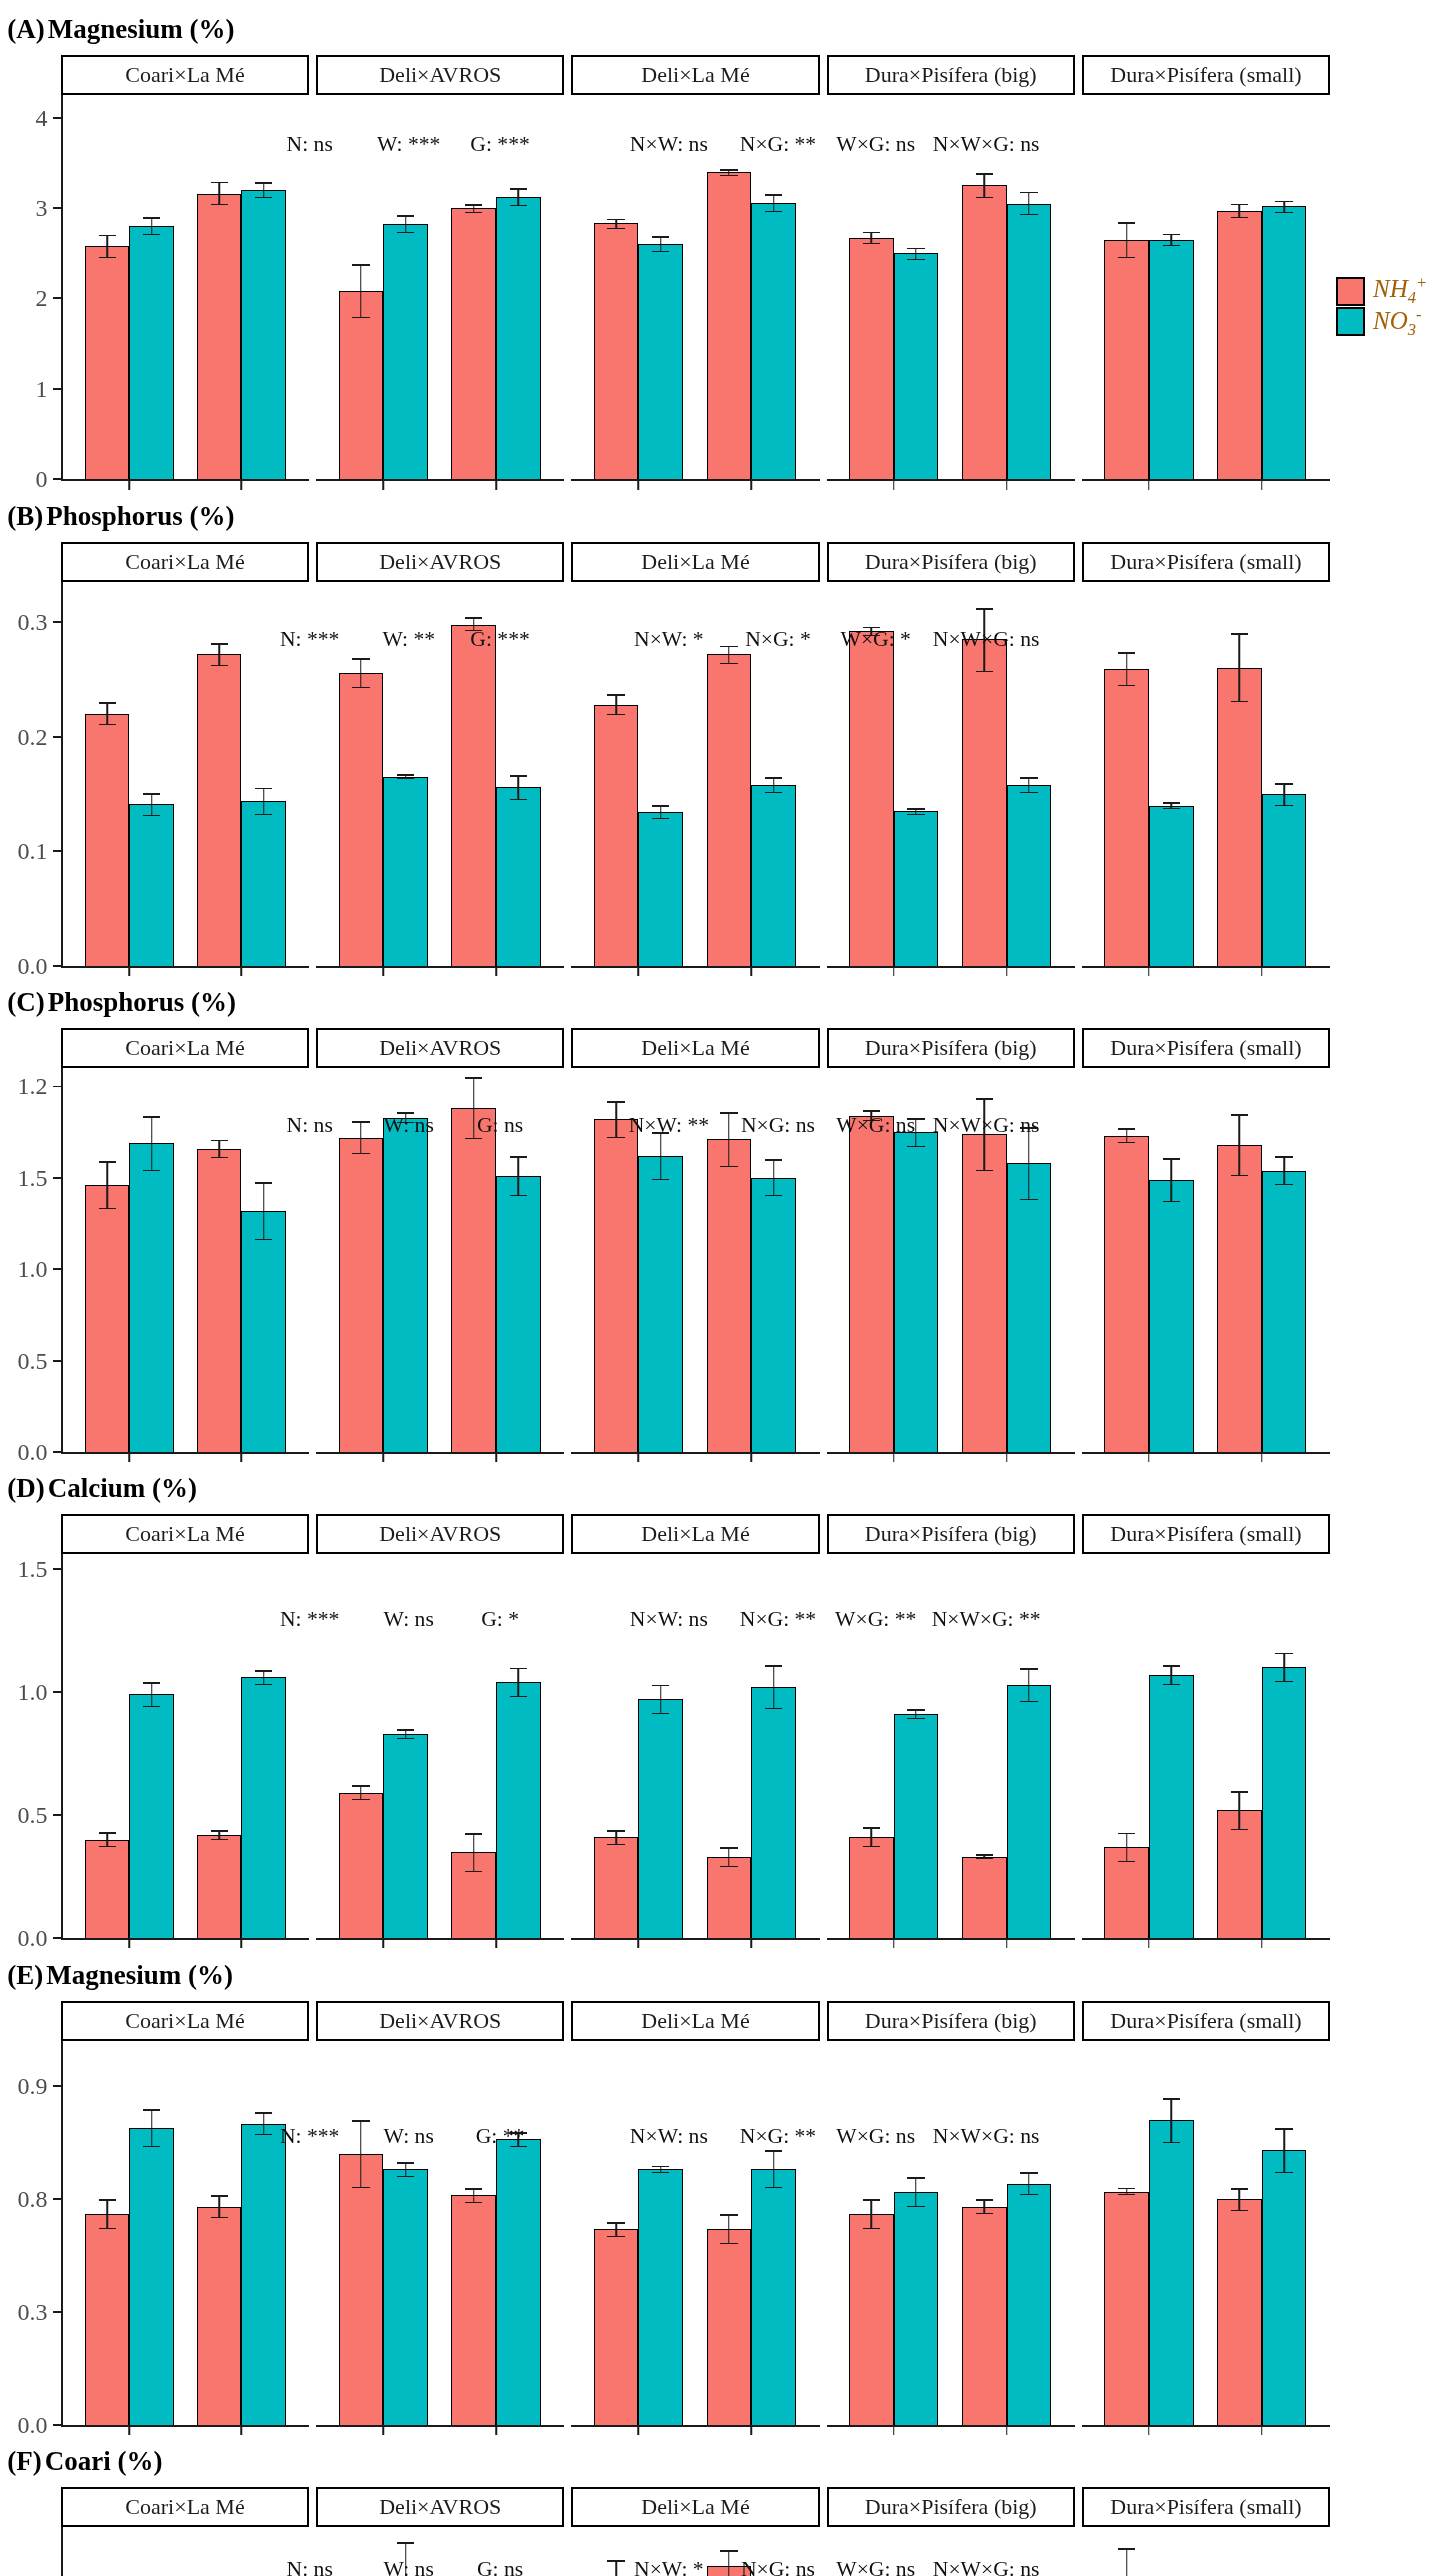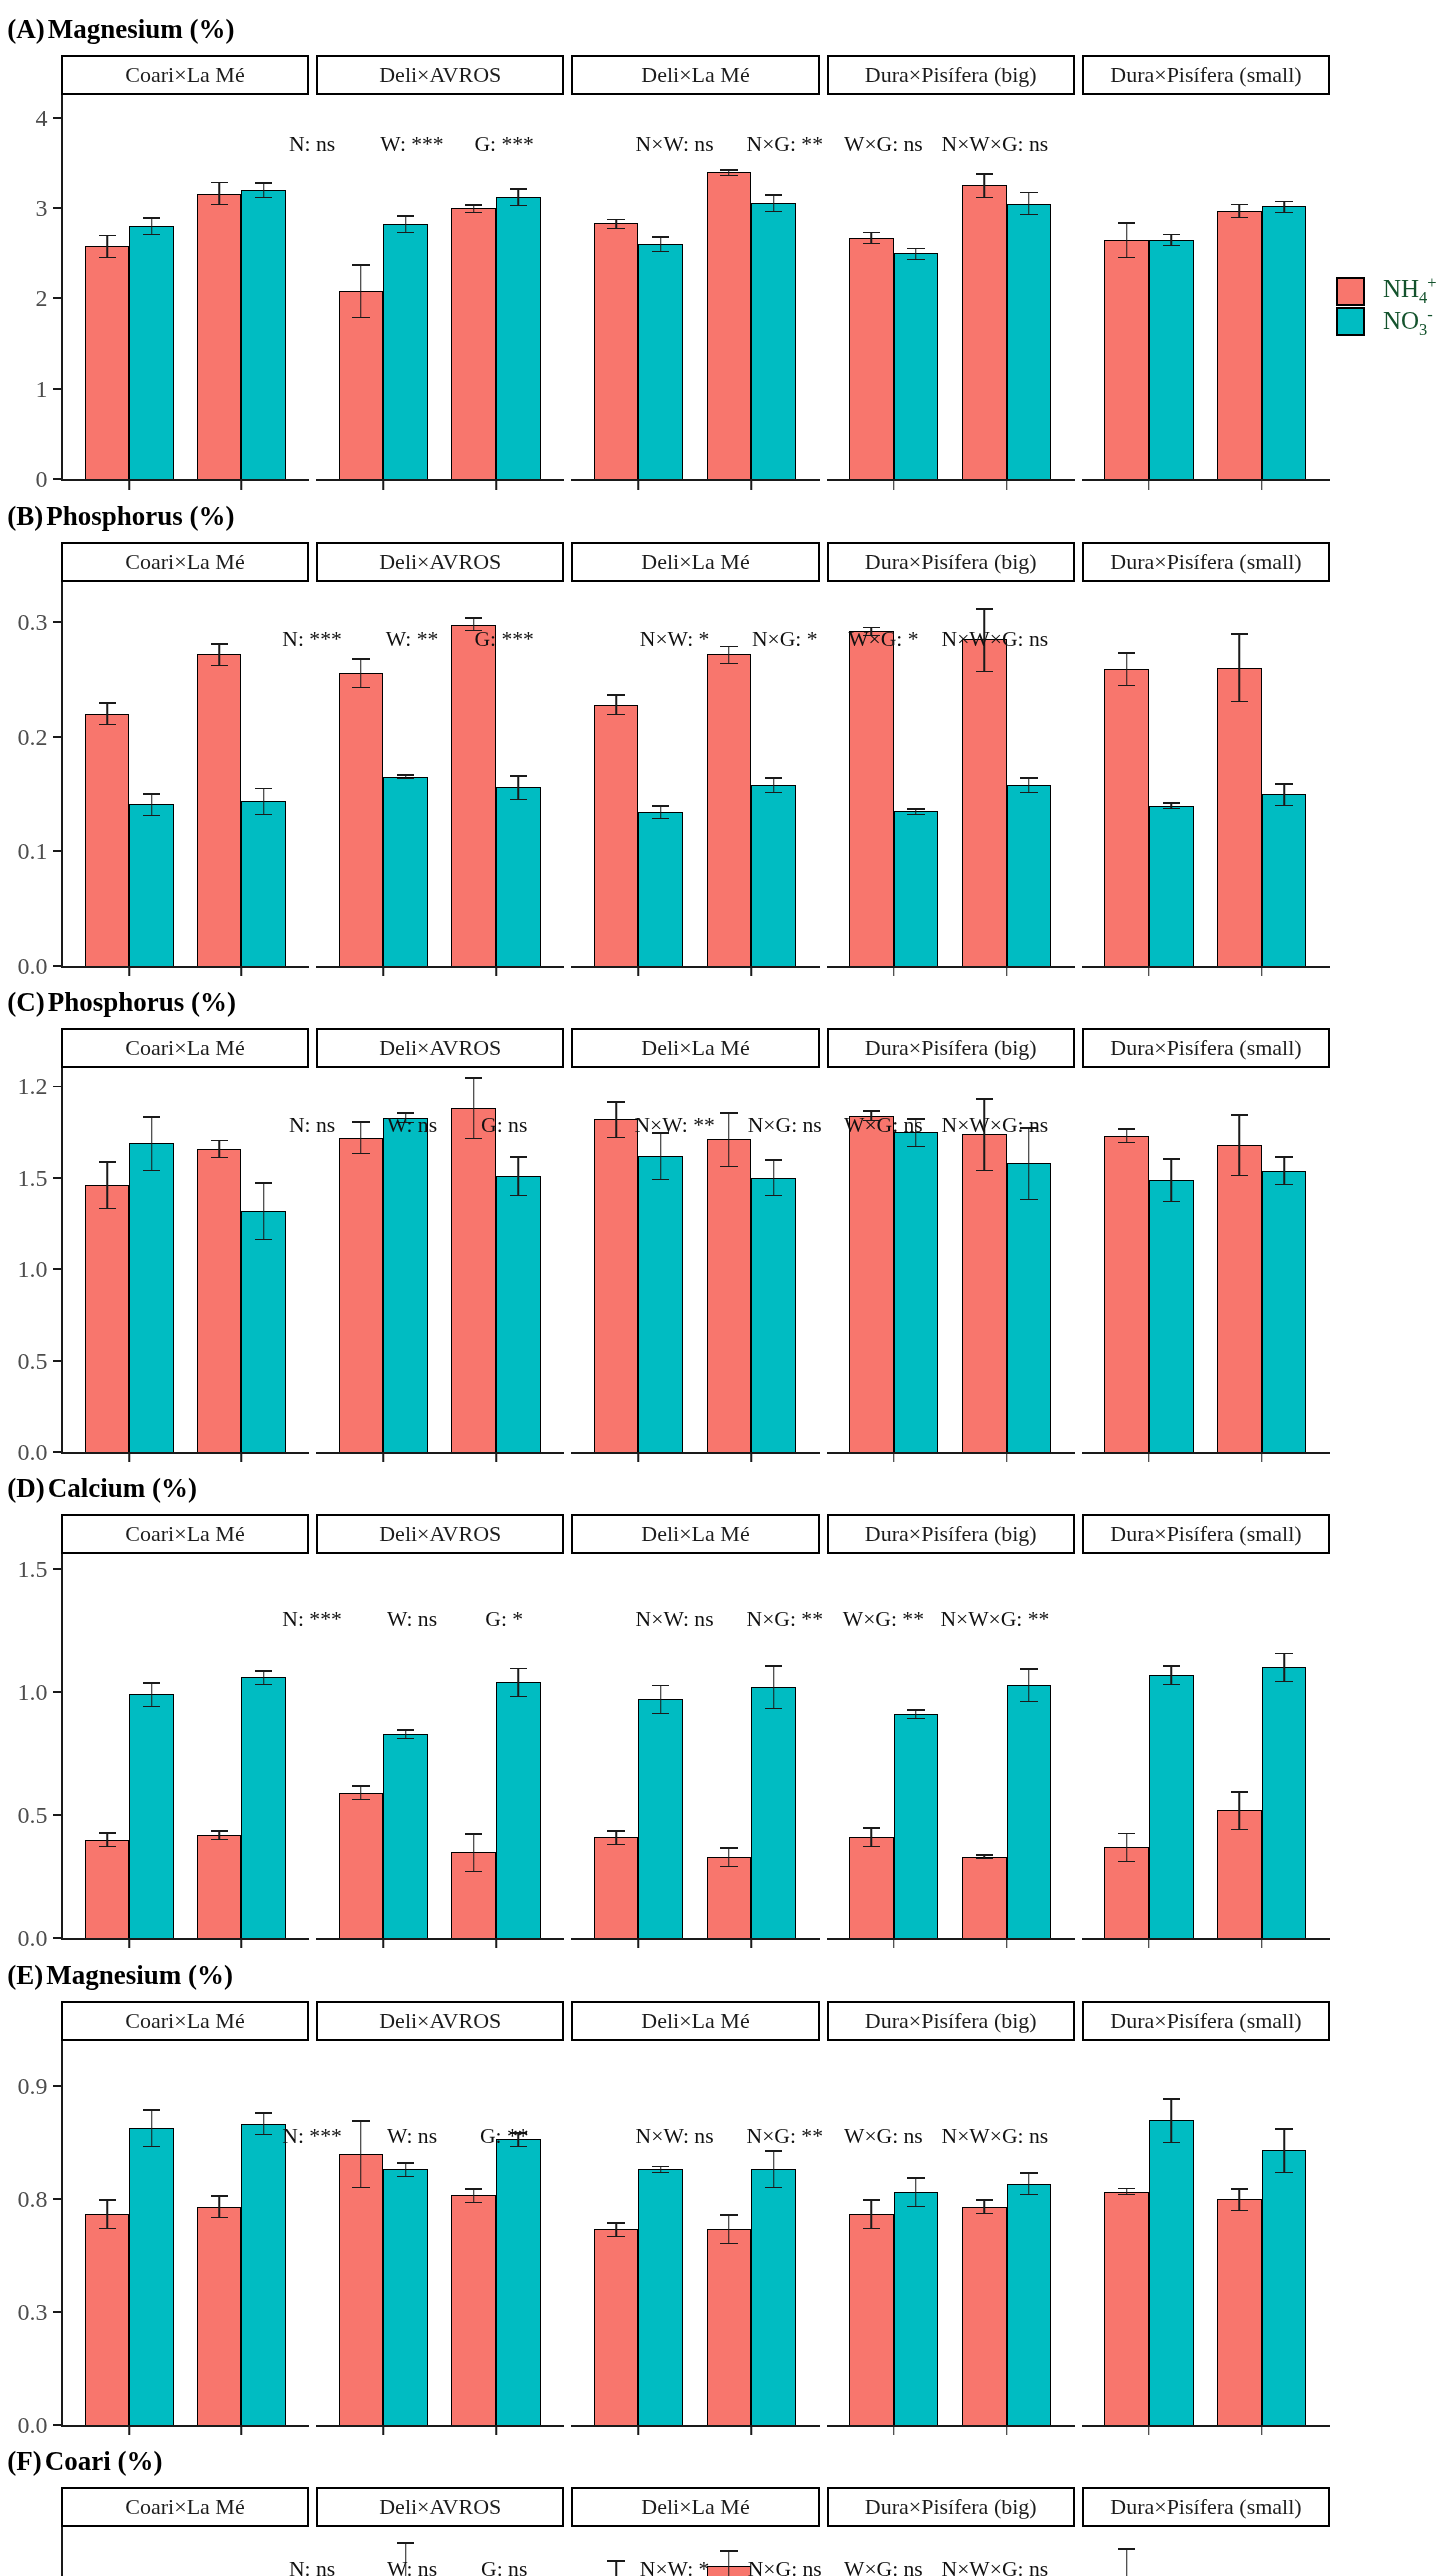--- a/index.html
+++ b/index.html
@@ -15,27 +15,27 @@
   .facet-plot.first{border-left:2.1px solid #1a1a1a;}
   .bar{position:absolute;bottom:0;box-sizing:border-box;border:1.5px solid #000;border-bottom:none;}
   .errwrap{position:absolute;}
   .errwrap .vline{position:absolute;left:50%;transform:translateX(-50%);top:0;bottom:0;width:1.5px;background:#1a1a1a;}
   .errwrap .cap{position:absolute;left:0;right:0;height:1.5px;background:#1a1a1a;}
   .errwrap .cap.top{top:0;}
   .errwrap .cap.bot{bottom:0;}
   .xtick{position:absolute;width:1.5px;height:8.2px;background:#1a1a1a;top:calc(100% + 2.1px);transform:translateX(-50%);}
   .ytick-mark{position:absolute;right:calc(100% + 2.1px);width:8.2px;height:1.5px;background:#1a1a1a;}
   .ytick-label{position:absolute;right:calc(100% + 15.5px);font-size:24px;color:#4d4d4d;line-height:1;white-space:nowrap;}
-  .stats-row{position:absolute;left:61px;width:1269px;height:31px;padding-left:12px;}
+  .stats-row{position:absolute;left:61px;width:1269px;height:31px;}
   .stat-item{position:absolute;transform:translateX(-50%);font-size:21.6px;color:#111;white-space:nowrap;}
   .legend{position:absolute;left:1336px;top:275px;}
   .legend-row{display:flex;align-items:center;height:32px;}
   .legend-key{width:29px;height:29px;border:2.1px solid #000;box-sizing:border-box;flex:0 0 auto;}
   .legend-row + .legend-row .legend-key{margin-top:-2.1px;}
-  .legend-label{font-size:25px;color:#14532d;margin-left:18px;line-height:1;}
+  .legend-label{font-size:25px;color:#a16207;margin-left:8px;line-height:1;font-style:italic;}
   .legend-label sub{font-size:16.5px;}
   .legend-label sup{font-size:16.5px;}
 </style>
 </head>
 <body>
 
 <div class="figure">
   <div id="panels-root">
       <div class="panel" style="top: 10.3px;">
         <div class="panel-title"><span class="letter">(A)</span><span>Magnesium (%)</span></div>

